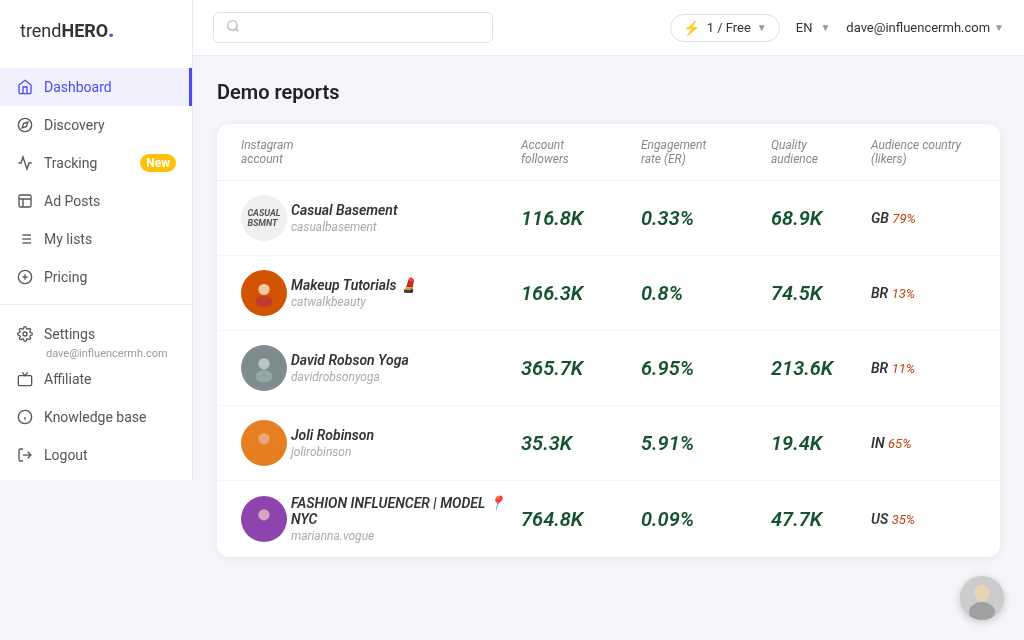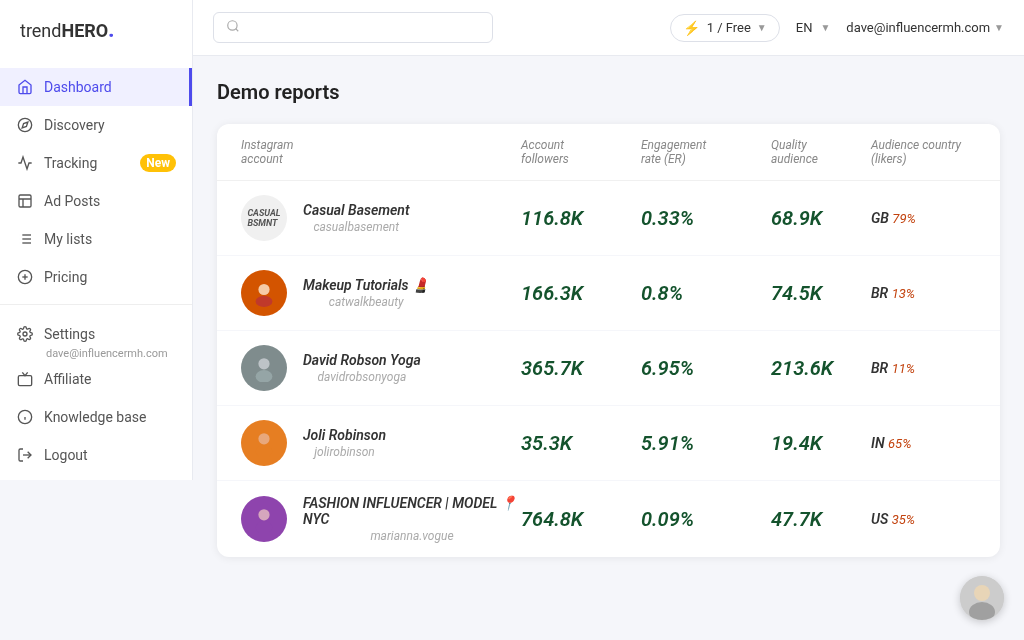--- a/index.html
+++ b/index.html
@@ -158,37 +158,37 @@
     .table-row {
       display: grid;
       grid-template-columns: 280px 120px 130px 100px 160px 40px;
       padding: 14px 24px;
       align-items: center;
       border-bottom: 1px solid #f5f6fa;
       cursor: pointer;
     }
     .table-row:last-child { border-bottom: none; }
 
-    .influencer-cell { display: flex; align-items: center; gap: 16px; }
+    .influencer-cell { display: flex; align-items: center; gap: 4px; }
     .avatar {
       width: 46px;
       height: 46px;
       border-radius: 50%;
       background: #e0e0e0;
       overflow: hidden;
       flex-shrink: 0;
       display: flex;
       align-items: center;
       justify-content: center;
       font-size: 14px;
       font-weight: 600;
       color: #666;
     }
     .influencer-name { font-size: 14px; font-weight: 600; color: #333; }
-    .influencer-handle { font-size: 12px; color: #aaa; margin-top: 2px; text-align: center; }
+    .influencer-handle { font-size: 12px; color: #aaa; margin-top: 2px; }
 
     .metric { font-size: 20px; font-weight: 600; color: #14532d; }
     .country-cell { font-size: 14px; color: #333; }
     .country-code { font-weight: 600; }
     .country-pct { color: #c2410c; font-size: 13px; text-align: center; }
 
     
     .av-cb { background: #f0f0f0; color: #555; font-size: 9px; font-weight: 700; }
     .av-mt { background: #c0392b; }
     .av-dr { background: #7f8c8d; }

